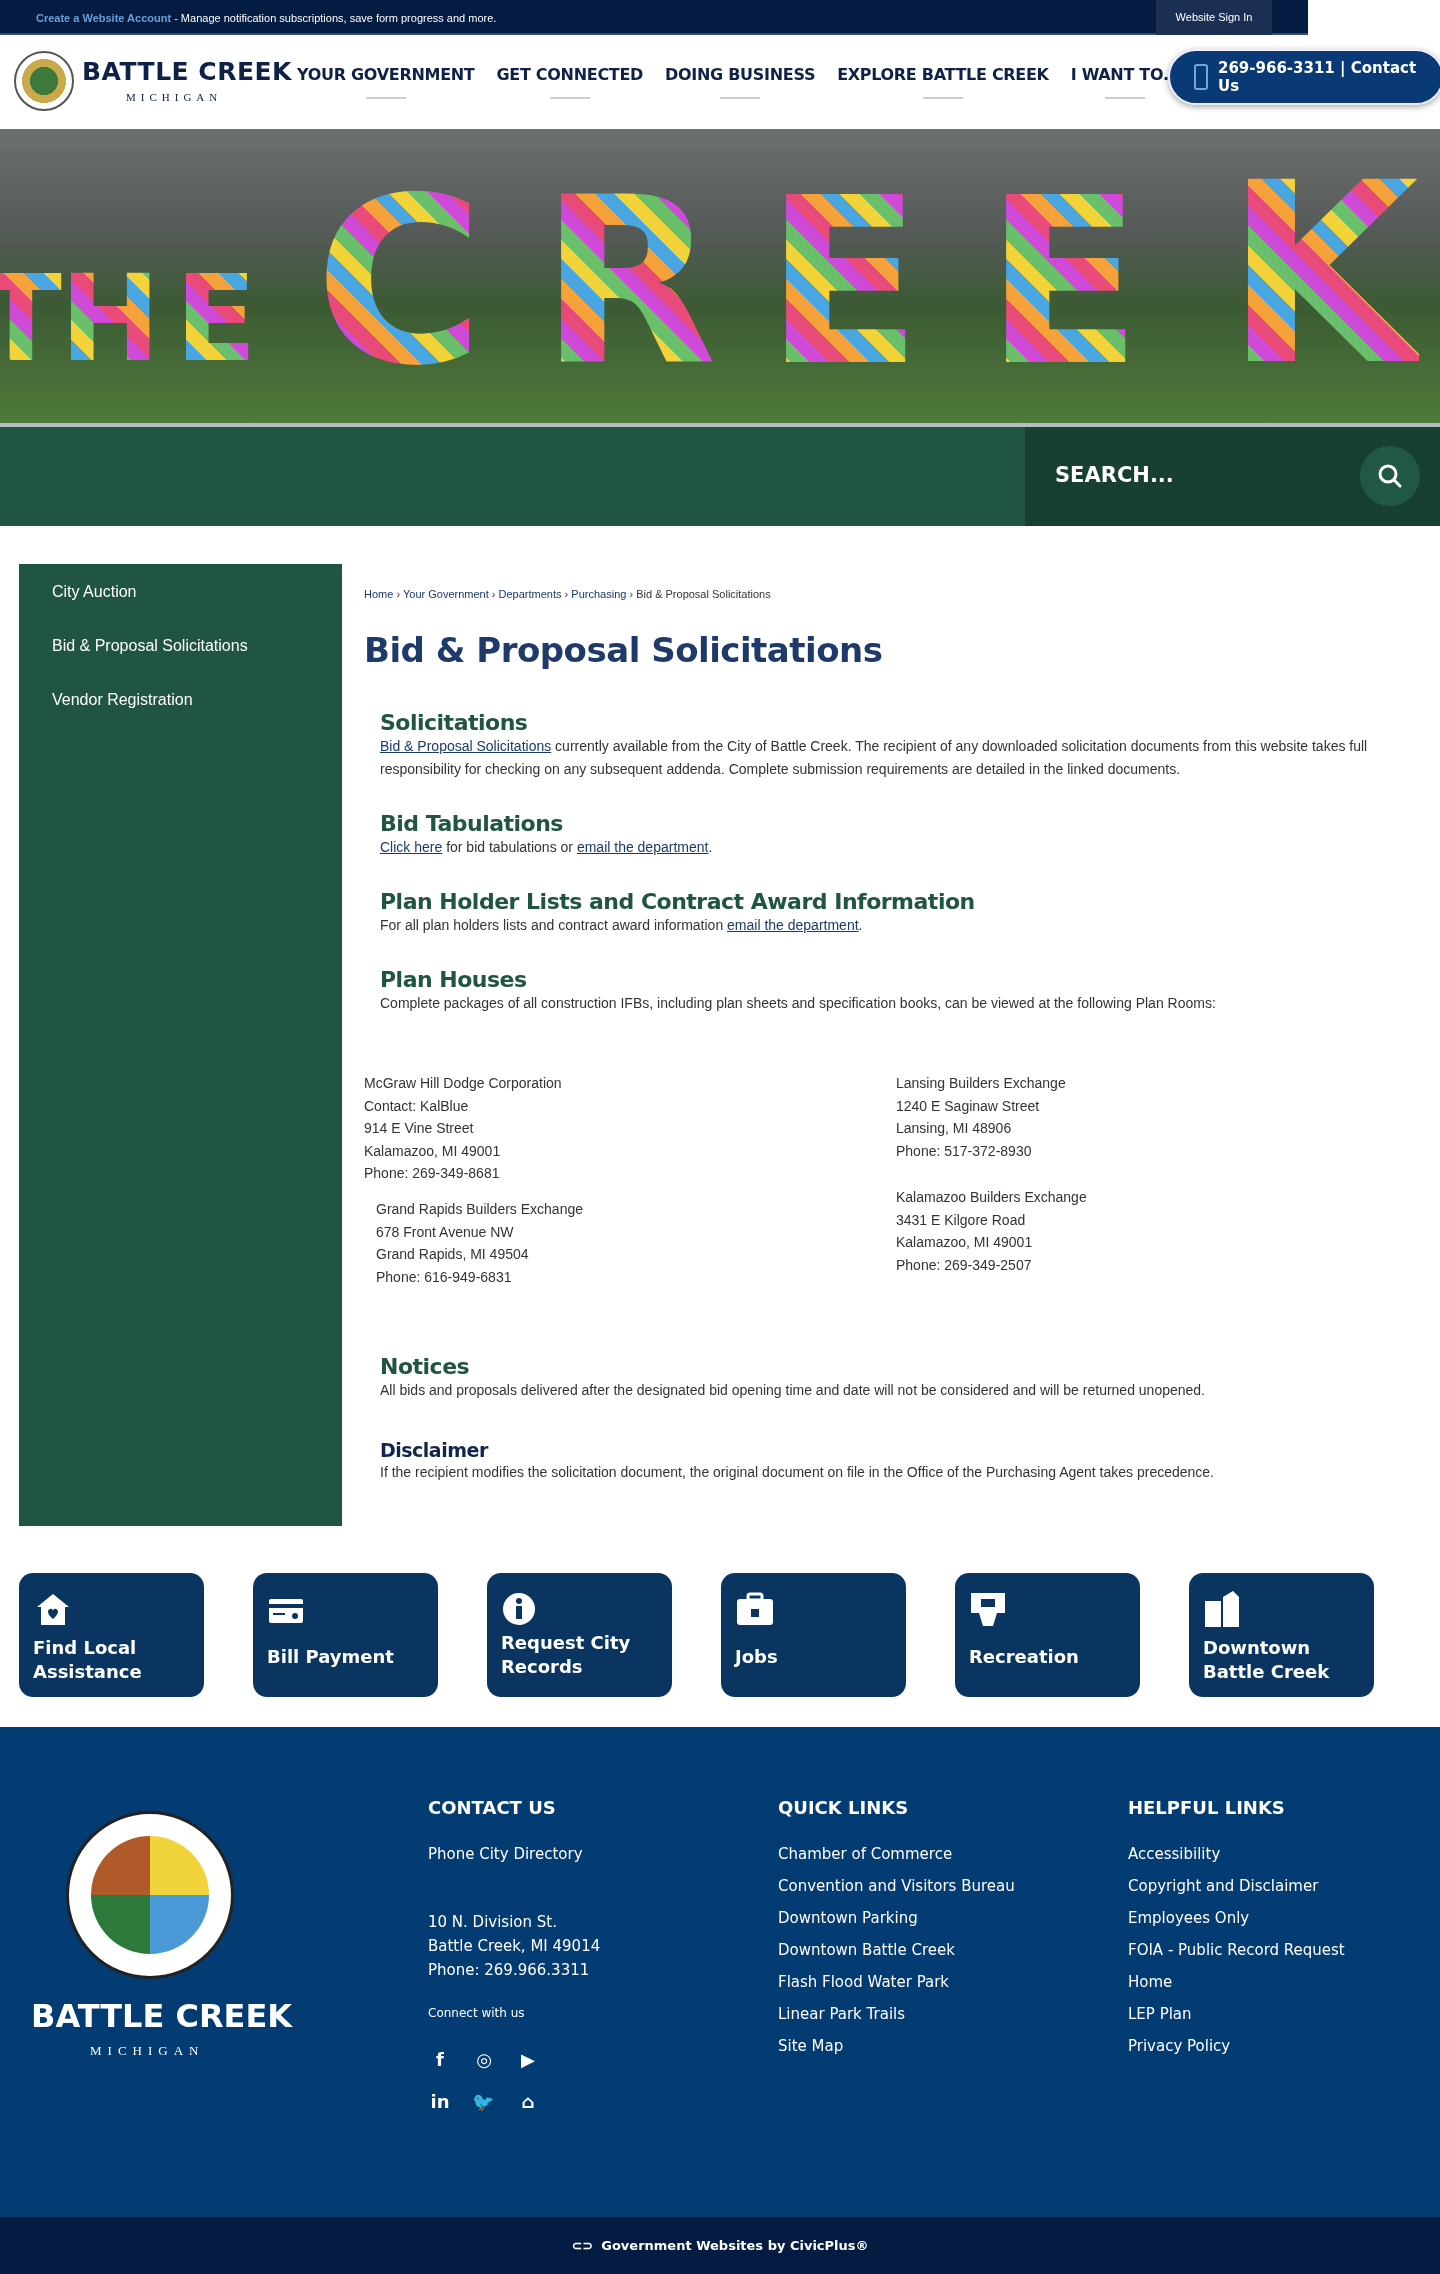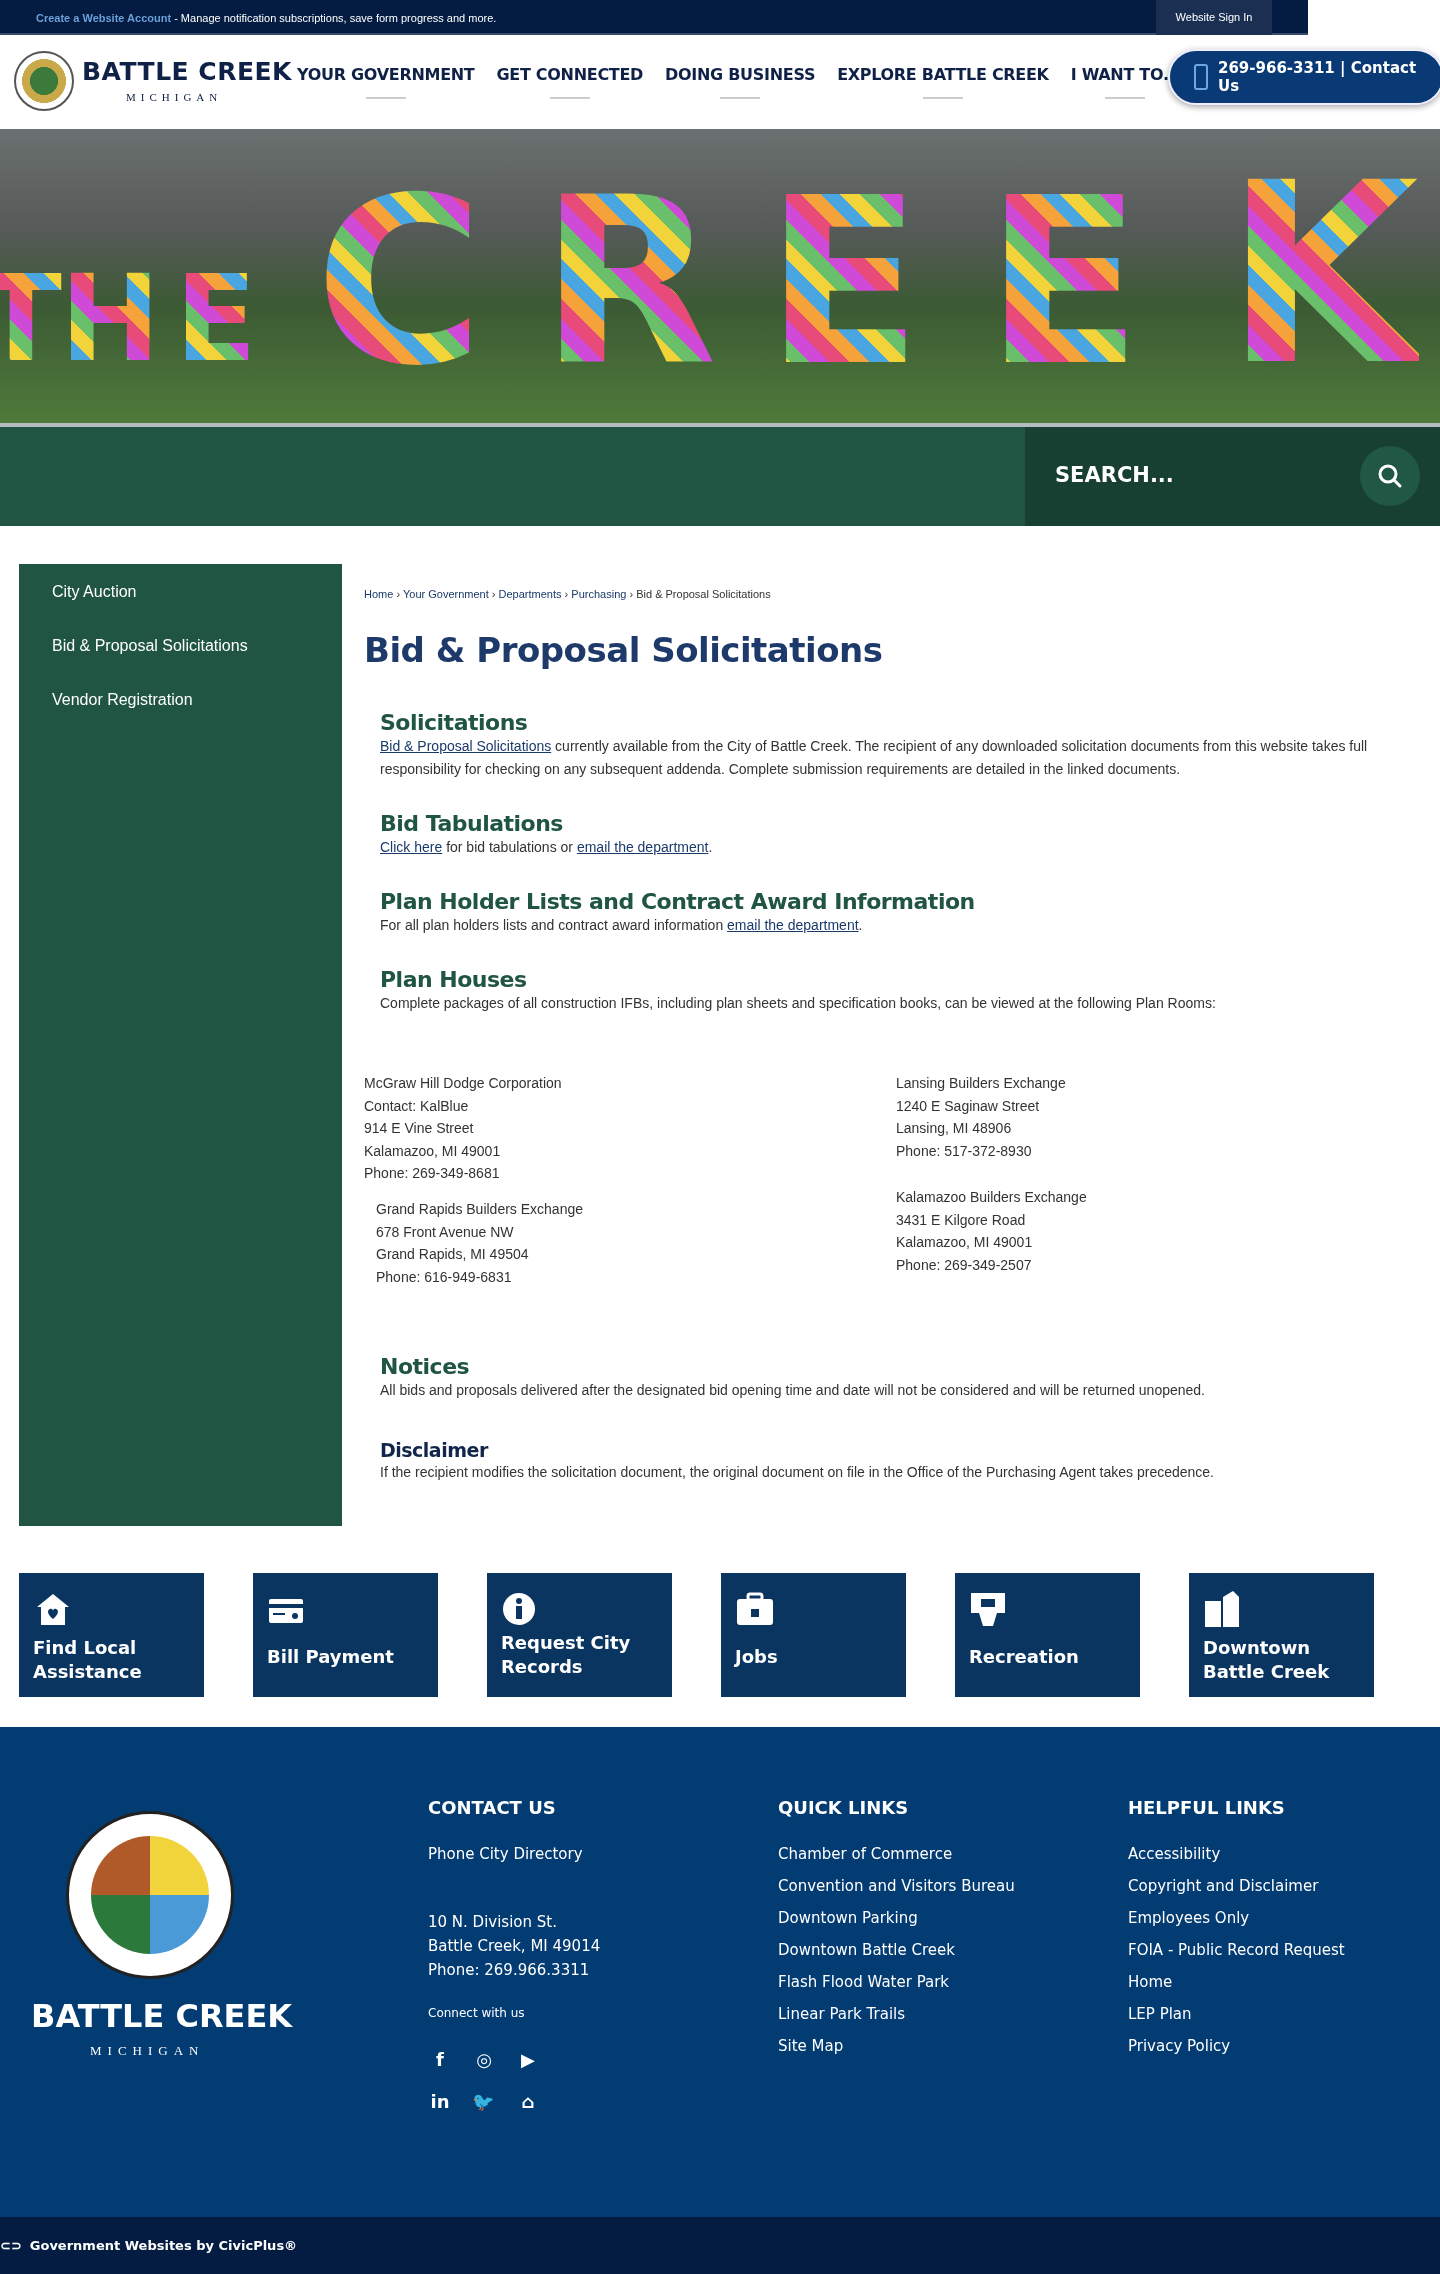--- a/index.html
+++ b/index.html
@@ -33,36 +33,36 @@
 .crumb{font-size:11px;color:#333}
 .crumb a{color:#1a3a6a;text-decoration:none}
 h1.title{margin-top:30px;font-family:"DejaVu Sans",sans-serif;font-weight:bold;font-size:34px;color:#1e3a6a;letter-spacing:-0.5px}
 h2{font-family:"DejaVu Sans",sans-serif;font-weight:bold;font-size:22px;color:#205443;letter-spacing:-0.5px}
 p{font-size:14px;line-height:23px;color:#333}
 p a{color:#1a3a6a}
 .sec{position:absolute;left:16px}
 .plan-col{position:absolute;font-size:14px;line-height:22.6px;color:#333}
 .disc h2{color:#12254a;font-size:19px}
 .tiles{position:absolute;left:19px;top:1573px;display:flex;gap:49px}
-.tile{width:185px;height:124px;background:#0a3560;border-radius:0;position:relative;color:#fff}
+.tile{width:185px;height:124px;background:#0a3560;border-radius:14px;position:relative;color:#fff}
 .tile .ic{position:absolute;left:14px;top:18px;width:40px;height:36px}
 .tile .lbl{position:absolute;left:14px;font-family:"DejaVu Sans",sans-serif;font-weight:bold;font-size:18px;line-height:24px}
 .footer{position:absolute;left:0;top:1727px;width:1440px;height:490px;background:#033b73}
 .f-seal{position:absolute;left:66px;top:84px;width:168px;height:168px;border-radius:50%;background:#fff;border:3px solid #222}
 .f-seal .in{position:absolute;left:22px;top:22px;width:118px;height:118px;border-radius:50%;background:conic-gradient(#f1d43b 0 25%,#4a9ad8 25% 50%,#2b7a3b 50% 75%,#b05a2a 75%)}
 .f-name{position:absolute;left:31px;top:270px;font-family:"DejaVu Sans",sans-serif;font-weight:bold;font-size:32px;color:#fff}
 .f-sub{position:absolute;left:90px;top:316px;font-family:"Liberation Serif",serif;font-size:13px;letter-spacing:6px;color:#fff}
 .fcol{position:absolute;top:70px;color:#fff;font-family:"DejaVu Sans",sans-serif}
 .fcol h3{font-size:18px;font-weight:bold;margin-bottom:20px}
 .fcol .lk{display:block;font-size:15px;line-height:32px;color:#fff;text-decoration:none}
 .fcol .addr{font-size:15px;line-height:24px;margin-top:40px}
 .fcol .cw{font-size:12px;font-weight:normal;margin-top:24px}
 .social{display:grid;grid-template-columns:repeat(3,24px);gap:18px 20px;margin-top:28px}
 .social span{width:24px;height:24px;display:block;color:#fff;font-size:18px;line-height:24px;text-align:center;font-weight:bold}
-.bottombar{position:absolute;left:0;top:2217px;width:1440px;height:57px;background:#041c42;color:#fff;text-align:left;font-family:"DejaVu Sans",sans-serif;font-size:13px;font-weight:bold;line-height:57px}
+.bottombar{position:absolute;left:0;top:2217px;width:1440px;height:57px;background:#041c42;color:#fff;text-align:center;font-family:"DejaVu Sans",sans-serif;font-size:13px;font-weight:bold;line-height:57px}
 </style>
 </head>
 <body>
 
 <div class="topbar">
   <div class="msg"><a href="#">Create a Website Account</a><span> - Manage notification subscriptions, save form progress and more.</span></div>
   <div class="signin">Website Sign In</div>
 </div>
 
 <div class="header">

